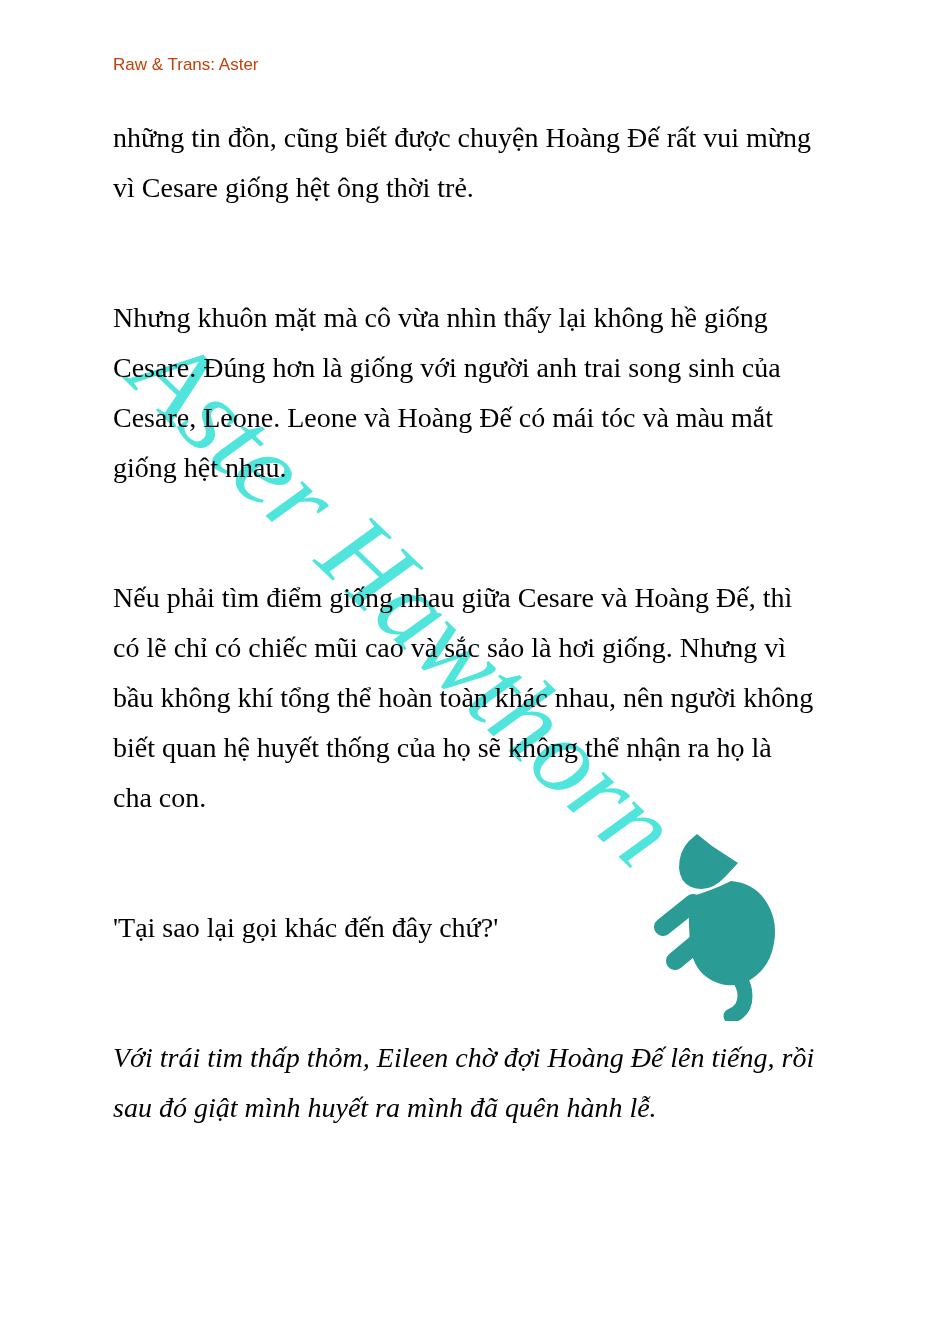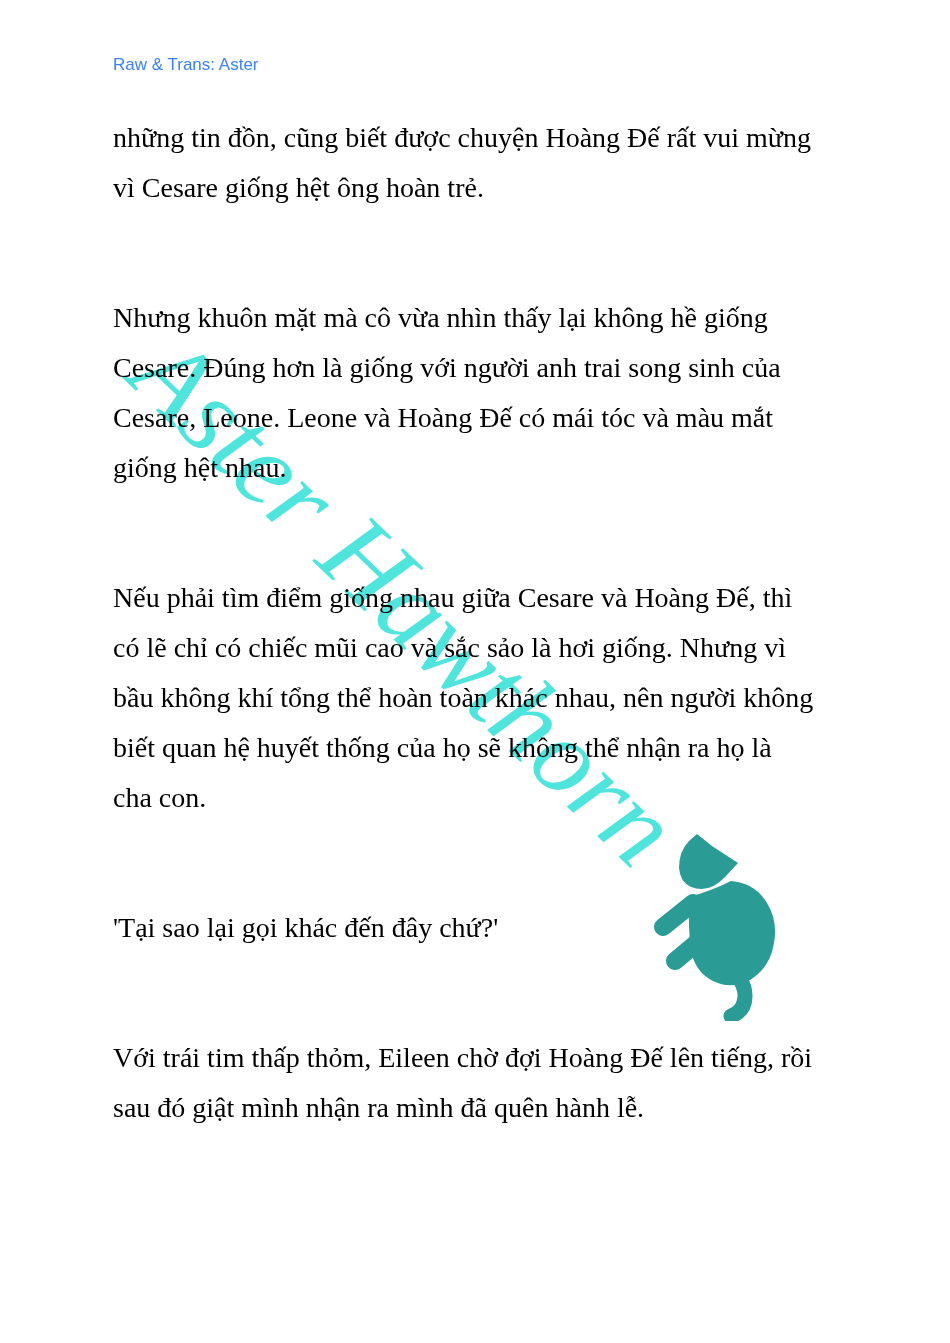--- a/index.html
+++ b/index.html
@@ -49,30 +49,30 @@
   
   .content {
     position: relative;
     z-index: 3;
     padding: 55px 110px 0 113px;
   }
   .credit {
     font-family: "Liberation Sans", sans-serif;
     font-size: 17px;
     line-height: 20px;
-    color: #3b82f6;
+    color: #c2410c;
   }
   .para {
     margin: 0 0 80px 0;
     font-size: 28px;
     line-height: 50px;
     color: #000000;
   }
   .para-first { margin-top: 38px; font-family: Liberation Serif, serif; }
-  .para:last-child { margin-bottom: 0; }
+  .para:last-child { margin-bottom: 0; font-style: italic; }
   .line { display: block; }
 </style>
 </head>
 <body>
 
 <div class="page">
 
   <div class="watermark">Aster Hawthorn</div>
 
   <svg class="cat" width="125" height="190" viewBox="0 0 125 190" aria-hidden="true">
@@ -87,21 +87,21 @@
 
     <path class="strokefill" d="M70,135 Q92,146 92,165 Q92,180 78,185" stroke-width="15" stroke-linecap="round"></path>
   </svg>
 
   <div class="content">
 
     <div class="credit">Raw &amp; Trans: Aster</div>
 
     <p class="para para-first">
       <span class="line">những tin đồn, cũng biết được chuyện Hoàng Đế rất vui mừng</span>
-      <span class="line">vì Cesare giống hệt ông hoàn trẻ.</span>
+      <span class="line">vì Cesare giống hệt ông thời trẻ.</span>
     </p>
 
     <p class="para">
       <span class="line">Nhưng khuôn mặt mà cô vừa nhìn thấy lại không hề giống</span>
       <span class="line">Cesare. Đúng hơn là giống với người anh trai song sinh của</span>
       <span class="line">Cesare, Leone. Leone và Hoàng Đế có mái tóc và màu mắt</span>
       <span class="line">giống hệt nhau.</span>
     </p>
 
     <p class="para">
@@ -111,17 +111,17 @@
       <span class="line">biết quan hệ huyết thống của họ sẽ không thể nhận ra họ là</span>
       <span class="line">cha con.</span>
     </p>
 
     <p class="para">
       <span class="line">'Tại sao lại gọi khác đến đây chứ?'</span>
     </p>
 
     <p class="para">
       <span class="line">Với trái tim thấp thỏm, Eileen chờ đợi Hoàng Đế lên tiếng, rồi</span>
-      <span class="line">sau đó giật mình nhận ra mình đã quên hành lễ.</span>
+      <span class="line">sau đó giật mình huyết ra mình đã quên hành lễ.</span>
     </p>
 
   </div>
 </div>
 
 </body></html>

